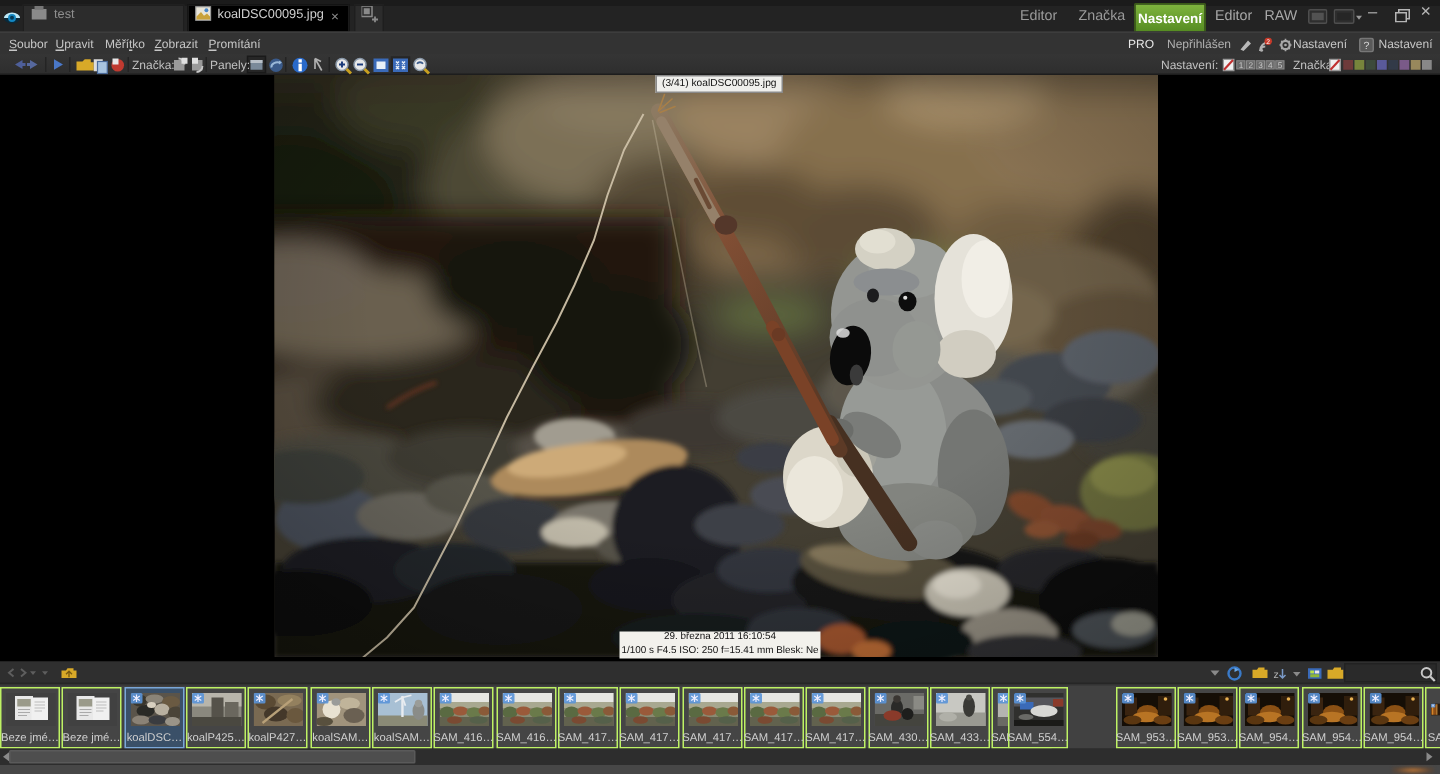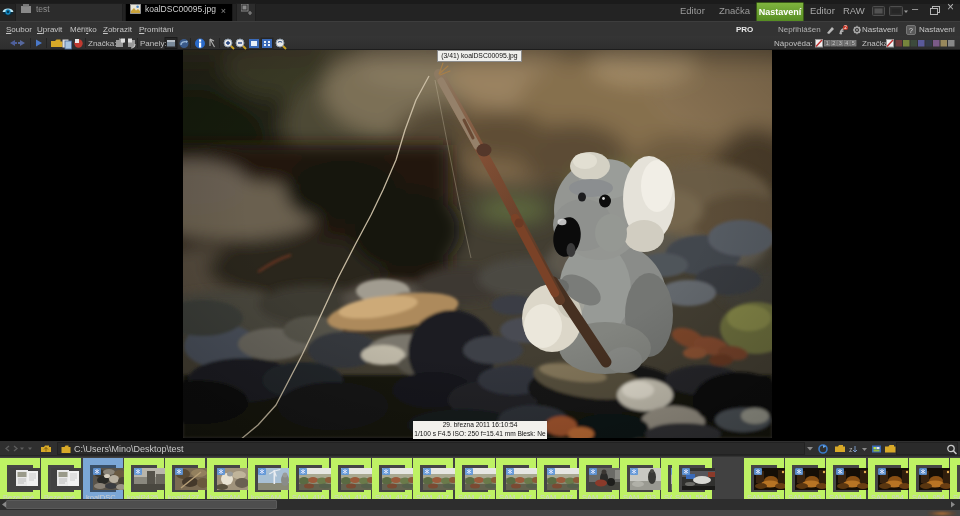--- a/index.html
+++ b/index.html
@@ -23,21 +23,21 @@
 #viewer{position:absolute;left:0;top:50px;width:960px;height:391px;background:#000}
 #photo{position:absolute;left:183px;top:0;width:589px;height:388px}
 #tip-top{position:absolute;left:437px;top:0;width:85px;height:12px;background:#efefec;border:1px solid #8a8a8a;color:#111;font-size:6.8px;line-height:10px;text-align:center;white-space:nowrap}
 #tip-info{position:absolute;left:413px;top:371px;width:134px;height:18px;background:#f2f1ec;color:#111;font-size:6.6px;line-height:8.8px;text-align:center;white-space:nowrap}
 
 #addrbar{position:absolute;left:0;top:441px;width:960px;height:15px;background:#2f2f2f;border-bottom:1px solid #262626}
 #addrfield{position:absolute;left:57px;top:1px;width:748px;height:13px;background:#2a2a2a;border:1px solid #222;color:#c9c9c9;font-size:9px;line-height:12px}
 #searchfield{position:absolute;left:896px;top:1px;width:62px;height:13px;background:#2a2a2a;border:1px solid #222}
 
 #filmstrip{position:absolute;left:0;top:456px;width:960px;height:43px;background:#414141;border-top:1px solid #333}
-.cell{position:absolute;top:1px;width:40px;height:41px;background:#454545;border:7px solid #bef264}
+.cell{position:absolute;top:1px;width:40px;height:41px;background:#454545;border:1px solid #bef264}
 .cell .thumb{position:absolute;left:3px;top:3px;width:33px;height:22px;overflow:hidden}
 .cell .lbl{position:absolute;left:-4px;right:-4px;top:28px;text-align:center;font-size:7.5px;color:#cfcfcf;white-space:nowrap}
 
 #hscroll{position:absolute;left:0;top:499px;width:960px;height:11px;background:#2d2d2d}
 #hthumb{position:absolute;left:6px;top:1px;width:271px;height:9px;background:#4e4e4e;border:1px solid #5a5a5a;border-radius:1px}
 #bottomstrip{position:absolute;left:0;top:510px;width:960px;height:6px;background:#474747}
 </style></head><body>
 <div id="app">
 
   <div id="titlebar">
@@ -92,21 +92,21 @@
       </svg>
     <div class="winbtn" style="left:947px;top:1px;font-size:12px">×</div>
   </div>
 
   <div id="menubar">
     <div class="mitem" style="left:6px"><u>S</u>oubor</div>
     <div class="mitem" style="left:37px"><u>U</u>pravit</div>
     <div class="mitem" style="left:70px">Měří<u>t</u>ko</div>
     <div class="mitem" style="left:103px"><u>Z</u>obrazit</div>
     <div class="mitem" style="left:139px"><u>P</u>romítání</div>
-    <div class="mitem" style="left:736px;font-weight:bold;color:#e8e8e8">PRO</div>
+    <div class="mitem" style="left:752px;font-weight:normal;color:#e8e8e8">PRO</div>
     <div class="mitem" style="left:778px;color:#b0b0b0">Nepřihlášen</div>
       <svg class="abs" style="left:819px;top:27px" width="7" height="5" viewBox="0 0 7 5">
         <path d="M0.5,0.5 l6,0 l-3,4 Z" fill="#9a9a9a"></path>
       </svg>
     <div class="mitem" style="left:862px;color:#c6c6c6">Nastavení</div>
     <div class="mitem" style="left:919px;color:#c6c6c6">Nastavení</div>
     <svg class="abs" style="left:826px;top:3px" width="40" height="10" viewBox="0 0 40 10">
       <path d="M1,8 L6,2 L8,4 L3,9 Z M7,1 l2,2" fill="#b8b8b8"></path>
       <path d="M14,9 a6 6 0 0 1 6,-6 M14.5,9 a3 3 0 0 1 3,-3" fill="none" stroke="#b0b0b0" stroke-width="1.4"></path>
         <circle cx="15" cy="8.5" r="1" fill="#b0b0b0"></circle>
@@ -163,21 +163,21 @@
         <rect x="251" y="5" width="6" height="5" fill="#e8f0f8"></rect>
       <rect x="260.5" y="1.5" width="13" height="12" fill="#262626"></rect>
       <rect x="262" y="3" width="10" height="9" fill="#3a6ab8"></rect>
         <path d="M264,5 l2,2 m0,-2 l-2,2 M270,5 l-2,2 m0,-2 l2,2 M264,10 l2,-2 m-2,0 l2,2 M270,10 l-2,-2 m2,0 l-2,2" stroke="#e8f0f8" stroke-width="1"></path>
       <circle cx="280" cy="7" r="4" fill="#e8e8e8" stroke="#8a98a8" stroke-width="1"></circle>
         <path d="M283,10 l3,3" stroke="#c8a020" stroke-width="2"></path>
         <path d="M278,6.5 a2.5 2.5 0 0 1 4,0" fill="none" stroke="#3a5a8a" stroke-width="1.2"></path>
     </svg>
     <div class="mitem" style="left:88px;top:0px;color:#c0c0c0">Značka:</div>
     <div class="mitem" style="left:140px;top:0px;color:#c0c0c0">Panely:</div>
-    <div class="mitem" style="left:774px;top:0px;color:#c0c0c0">Nápověda:</div>
+    <div class="mitem" style="left:774px;top:0px;color:#c0c0c0">Nastavení:</div>
     <div class="mitem" style="left:862px;top:0px;color:#c0c0c0">Značka:</div>
     <svg class="abs" style="left:815px;top:3px" width="42" height="9" viewBox="0 0 42 9">
       <rect x="0.5" y="0.5" width="7" height="7.5" fill="#f0f0f0" stroke="#999"></rect>
         <path d="M1,7.5 L7,1" stroke="#c03030" stroke-width="1.4"></path>
       <g fill="#6a6a6a" stroke="#8a8a8a" stroke-width="0.7">
         <rect x="9.5" y="1.5" width="5.5" height="5.5"></rect>
           <rect x="16" y="1.5" width="5.5" height="5.5"></rect>
           <rect x="22.5" y="1.5" width="5.5" height="5.5"></rect>
           <rect x="29" y="1.5" width="5.5" height="5.5"></rect>
           <rect x="35.5" y="1.5" width="5.5" height="5.5"></rect>
@@ -383,26 +383,20 @@
 
   <div id="addrbar">
     <svg class="abs" style="left:2px;top:3px" width="52" height="9" viewBox="0 0 52 9">
       <path d="M7,2 L4,4.5 L7,7" fill="none" stroke="#5e5e5e" stroke-width="1.3"></path>
       <path d="M12,2 L15,4.5 L12,7" fill="none" stroke="#5e5e5e" stroke-width="1.3"></path>
       <path d="M18,3.5 l4,0 l-2,2.5 Z" fill="#5e5e5e"></path>
         <path d="M26,3.5 l4,0 l-2,2.5 Z" fill="#5e5e5e"></path>
       <path d="M39,3 h3 l1,-1.5 h4 v1.5 h2 v5 h-10 Z" fill="#d8a928"></path>
         <path d="M42,5.5 l2,-2 l2,2 m-2,-2 v4" stroke="#7a5a10" stroke-width="0.9" fill="none"></path>
     </svg>
-    <div id="addrfield">
-      <svg class="abs" style="left:3px;top:2px" width="10" height="9" viewBox="0 0 10 9">
-          <path d="M0.5,2 h3 l1,-1.5 h3 v1.5 h2 v6 h-9 Z" fill="#d8a928"></path>
-        </svg>
-      <span style="margin-left:16px">C:\Users\Mino\Desktop\test</span>
-    </div>
     <svg class="abs" style="left:806px;top:3px" width="90" height="10" viewBox="0 0 90 10">
       <path d="M1,3 l6,0 l-3,3.5 Z" fill="#8a8a8a"></path>
       <circle cx="17" cy="5" r="4" fill="none" stroke="#3a7ac8" stroke-width="1.6"></circle>
         <path d="M17,1 l3,1.5 l-3,1.5" fill="#6aa8e8" stroke="none"></path>
       <path d="M29,2.5 h3 l1,-1.5 h4 v1.5 h2 v5.5 h-10 Z" fill="#d8a928"></path>
       <text x="43" y="8" font-size="7" fill="#b0b0b0" font-family="Liberation Sans">z</text>
         <path d="M49,2 v6 m-2,-2 l2,2 l2,-2" stroke="#7a9ac8" stroke-width="1" fill="none"></path>
       <path d="M56,4 l5,0 l-2.5,3 Z" fill="#8a8a8a"></path>
       <rect x="66" y="1.5" width="9" height="7" fill="#3a6ab8"></rect>
         <rect x="67.5" y="3" width="2.5" height="2" fill="#b8e048"></rect>

